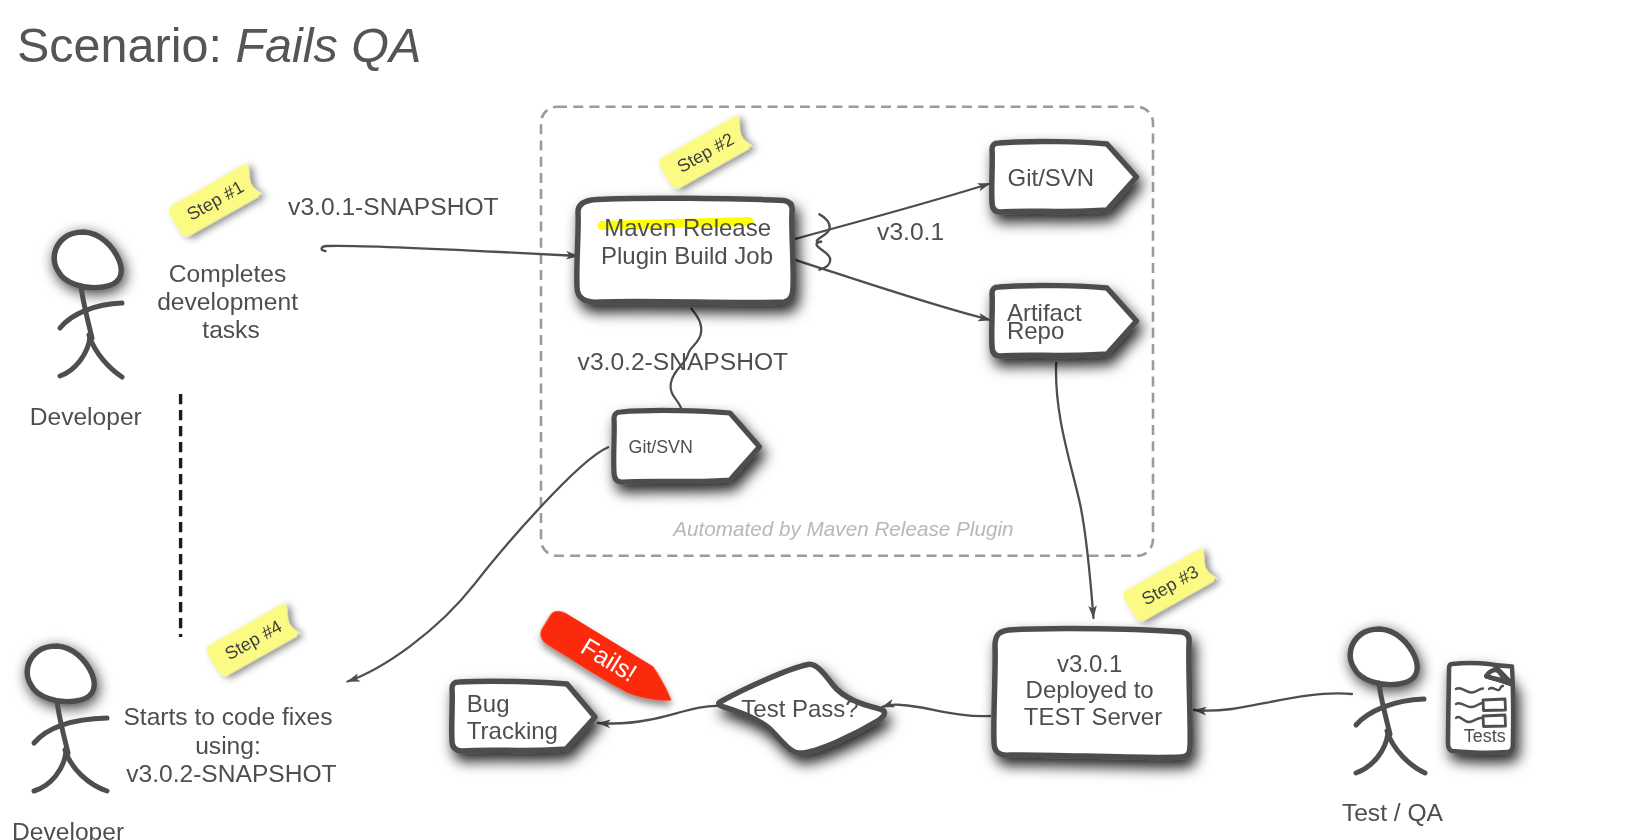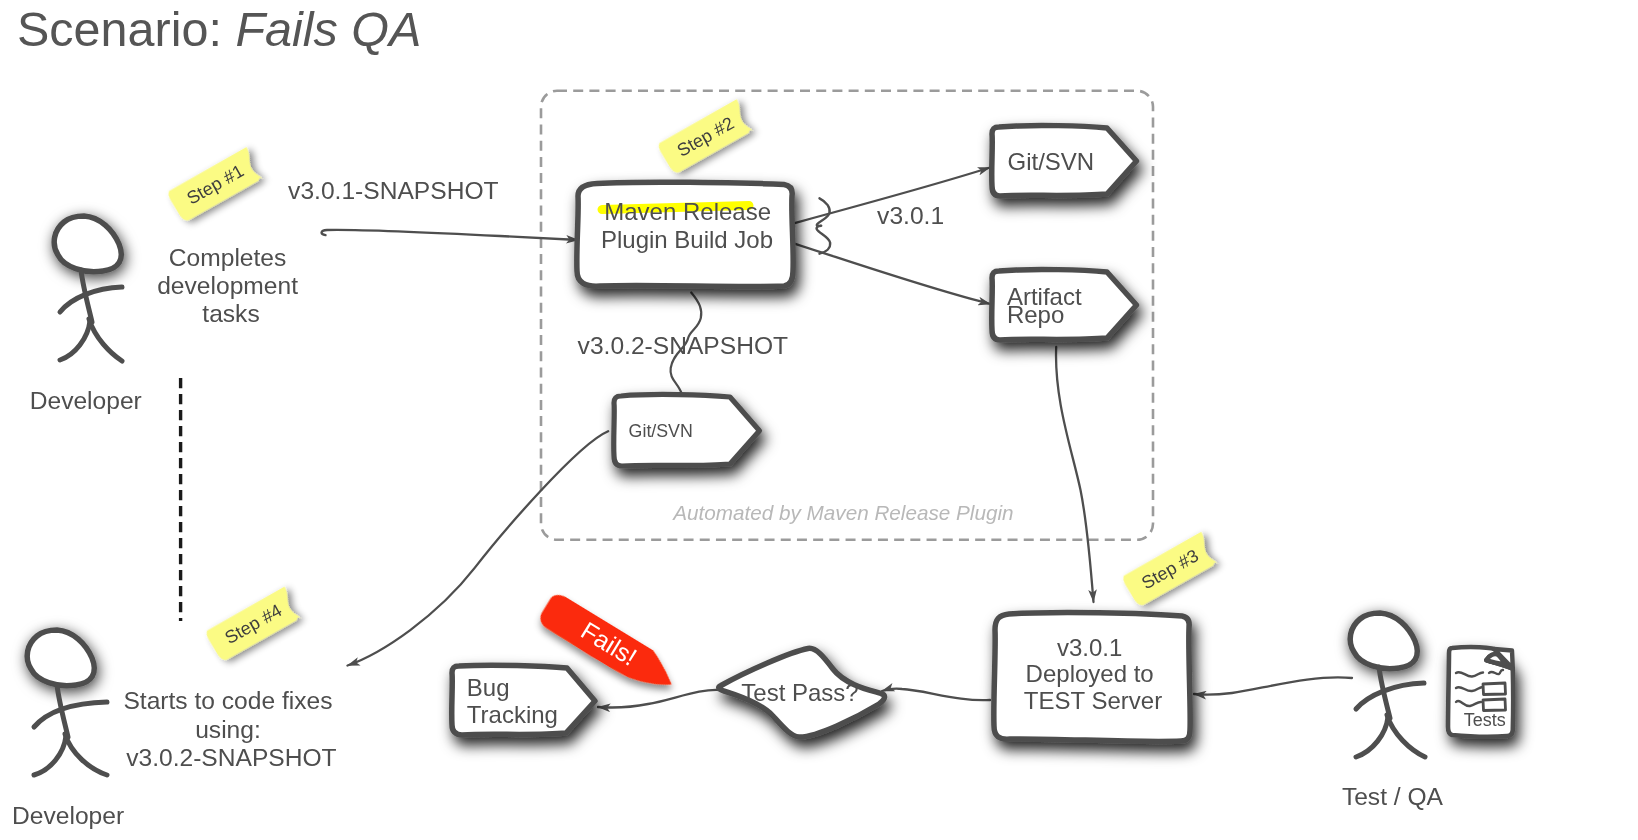--- a/index.html
+++ b/index.html
@@ -1,18 +1,18 @@
 <!DOCTYPE html>
 <html><head>
 <meta charset="utf-8">
 <title>Scenario: Fails QA</title>
 <style>
   html,body{margin:0;padding:0;background:#ffffff;}
   body{width:1638px;height:840px;overflow:hidden;font-family:"Liberation Sans",sans-serif;}
-  #stage{position:relative;width:1638px;height:684px;background:#fff;}
+  #stage{position:relative;width:1638px;height:684px;background:#fff;margin-top:16px;}
   svg.layer{position:absolute;left:0;top:0;width:1638px;height:840px;}
   .sticky-shape{
     d: path("M3.5,0.6 C1.6,2.2 0.4,5 0.5,9.2 L1.1,27.2 C1.5,31.8 3.2,34.6 6.4,35.4 L86.6,35.2 C88.4,33.4 90.4,32.4 91.4,36.4 C90.6,31.2 86.0,27.4 86.6,20.6 C87.2,13.2 92.8,8.4 92.6,0 Z");
   }
 </style>
 </head>
 <body>
 
 <div id="stage">
 

